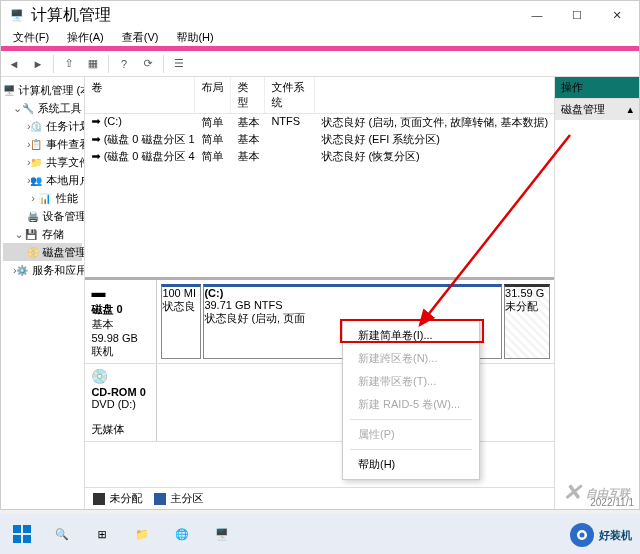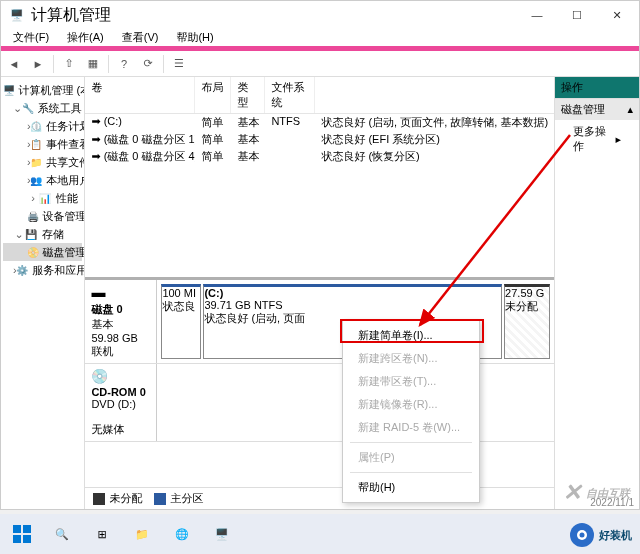--- a/index.html
+++ b/index.html
@@ -194,21 +194,21 @@
           </div>
           <div class="parts">
             <div class="part primary" style="width:40px">
               <div>100 MI</div>
                 <div>状态良</div>
             </div>
             <div class="part primary" style="flex:2">
               <b>(C:)</b><br><span>39.71 GB NTFS</span><br><span>状态良好 (启动, 页面</span>
             </div>
             <div class="part unalloc" style="width:46px">
-              <div>27.59 G</div>
+              <div>31.59 G</div>
                 <div>未分配</div>
             </div>
           </div>
         </div>
         <div class="diskrow">
           <div class="diskinfo">
             <div class="dicon">💿</div>
             <b>CD-ROM 0</b><br>
             <span>DVD (D:)</span><br><br>
             <span>无媒体</span>
@@ -222,33 +222,28 @@
         <span><span class="sw" style="background:#2c5aa0"></span><span>主分区</span></span>
       </div>
     </div>
 
     <div class="actions">
       <div class="acthead">操作</div>
       <div class="actsub">
           <span>磁盘管理</span>
           <span>▴</span>
         </div>
-      <div class="actitem">
-          <span>更多操作</span>
-          <span>▸</span>
-        </div>
     </div>
   </div>
 </div>
 
 <div class="ctxmenu">
   <div class="ctxitem">新建简单卷(I)...</div>
   <div class="ctxitem disabled">新建跨区卷(N)...</div>
   <div class="ctxitem disabled">新建带区卷(T)...</div>
-  <div class="ctxitem disabled">新建镜像卷(R)...</div>
   <div class="ctxitem disabled">新建 RAID-5 卷(W)...</div>
   <div class="ctxsep"></div>
   <div class="ctxitem disabled">属性(P)</div>
   <div class="ctxsep"></div>
   <div class="ctxitem">帮助(H)</div>
 </div>
 
 <div class="highlight" style="left:340px;top:319px;width:144px;height:24px"></div>
 
 <svg class="arrow" style="left:410px;top:130px" width="170" height="200">

